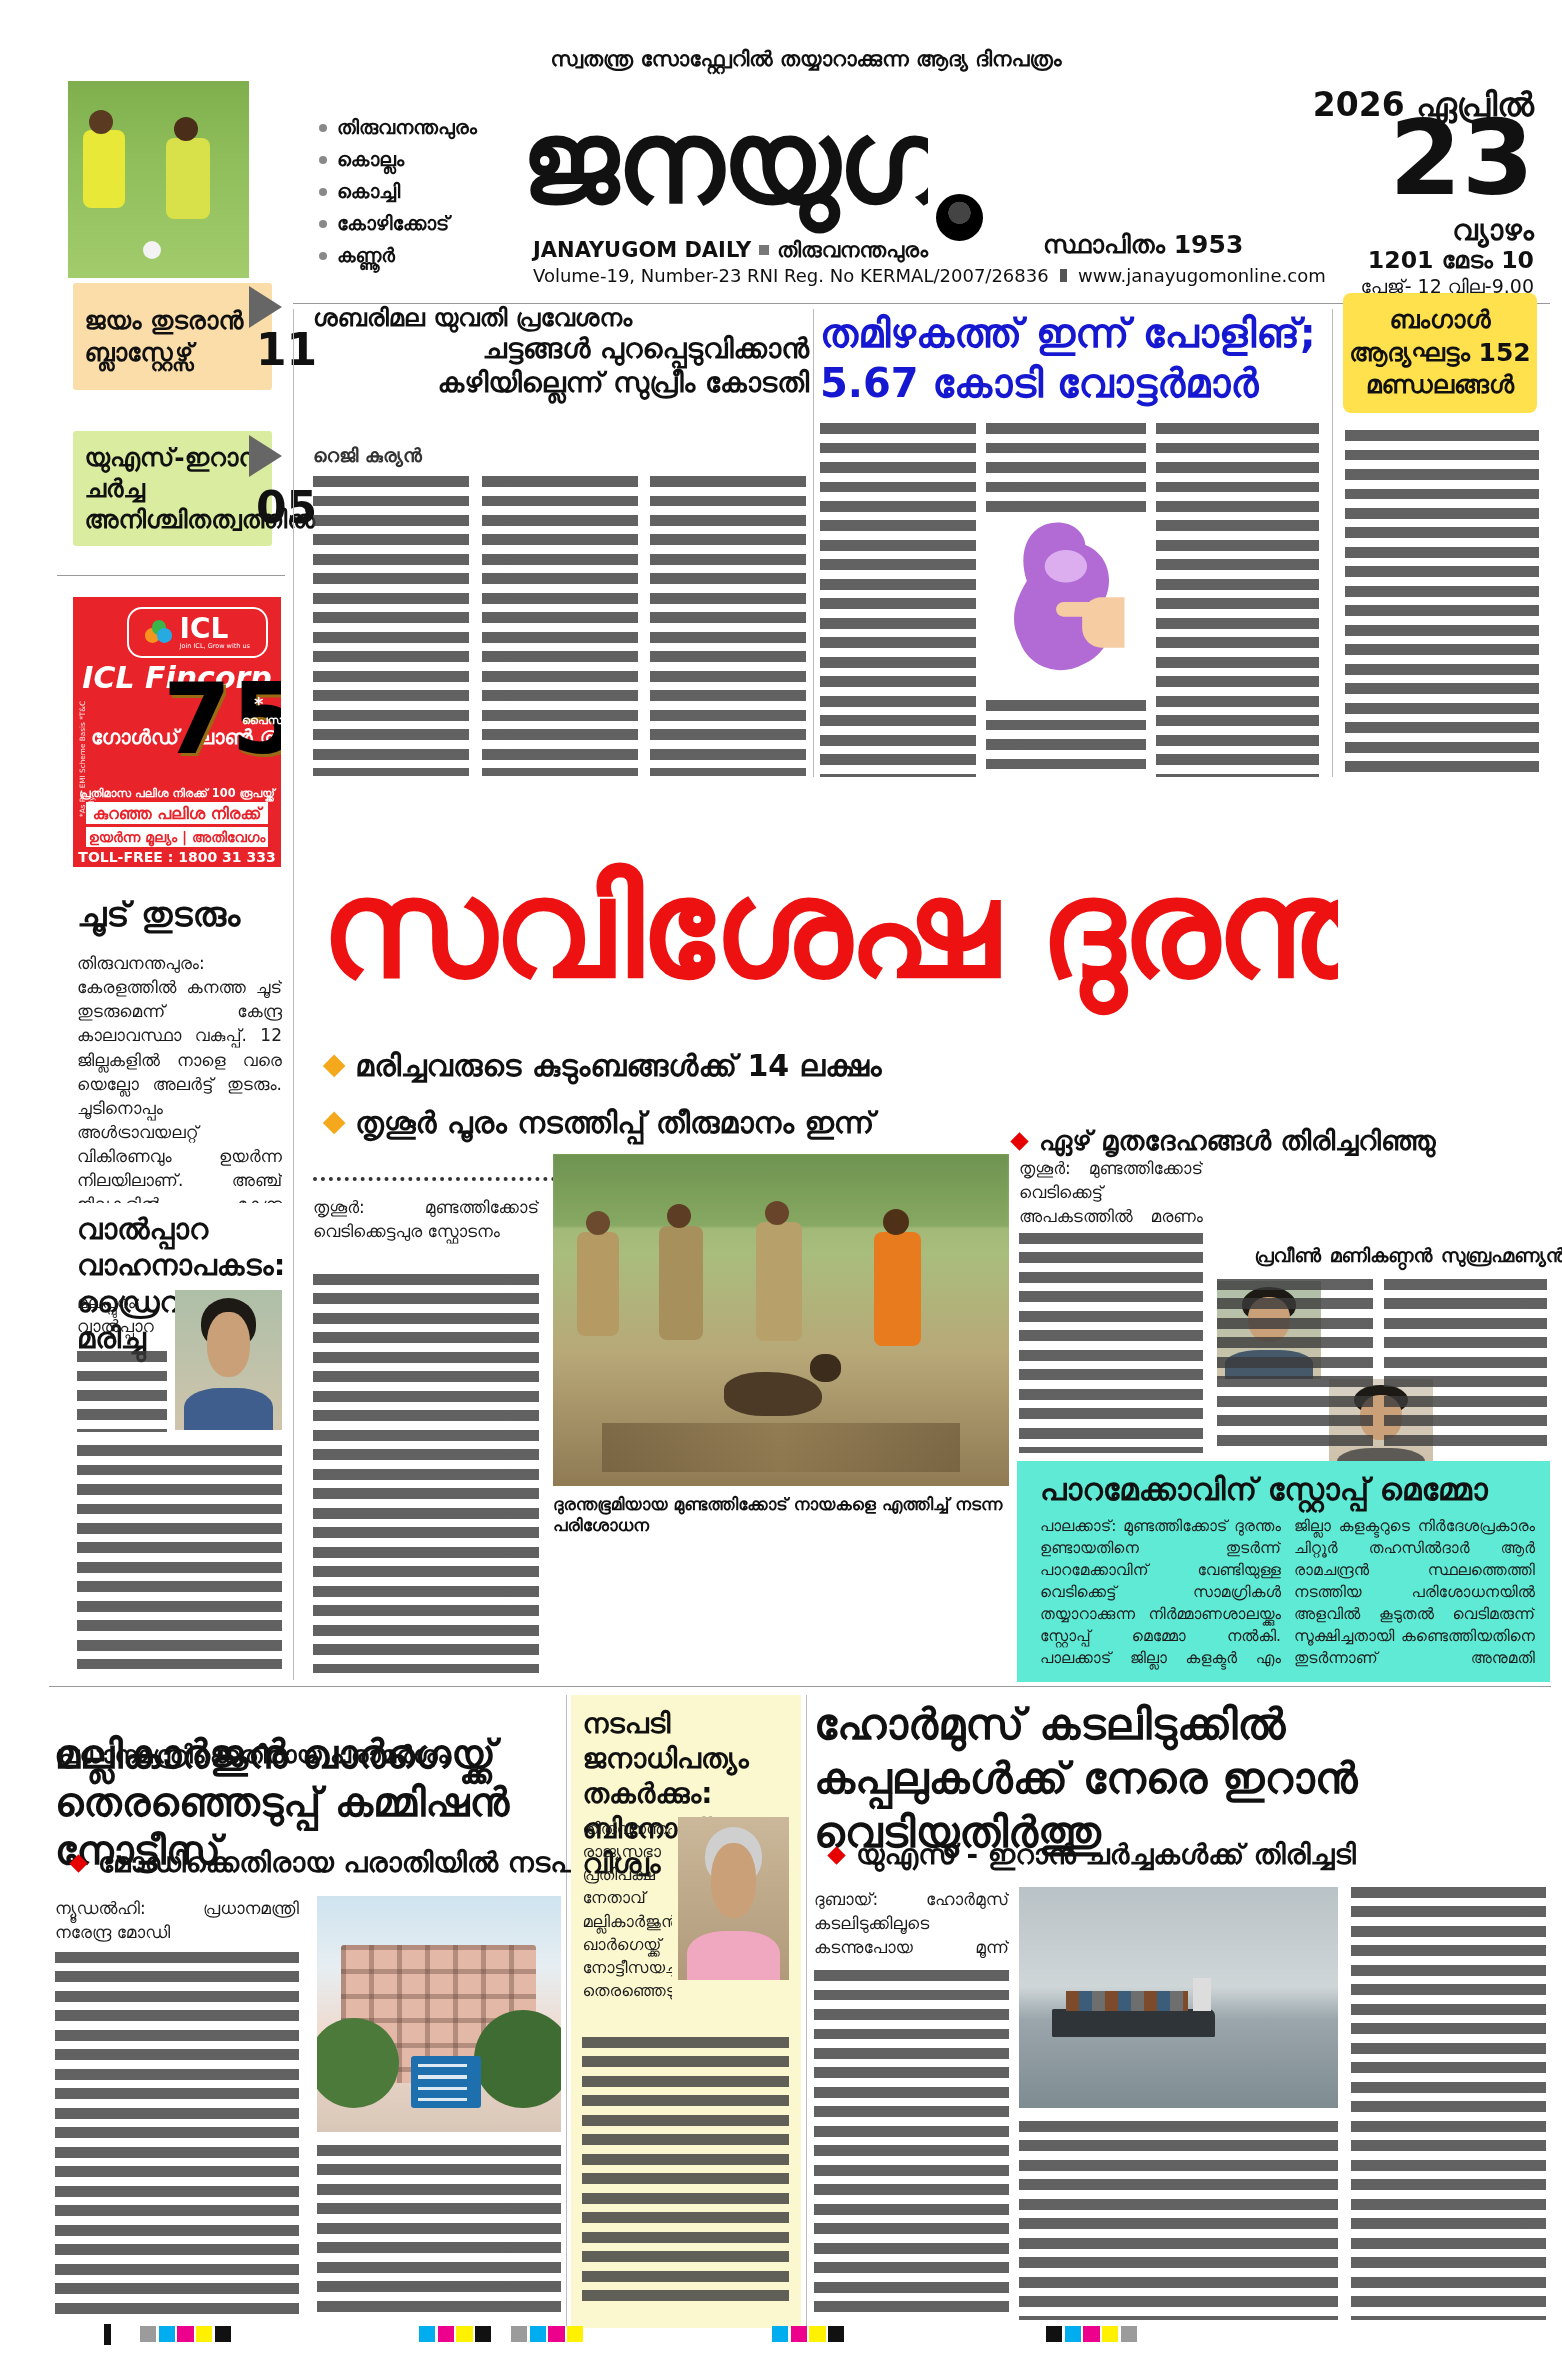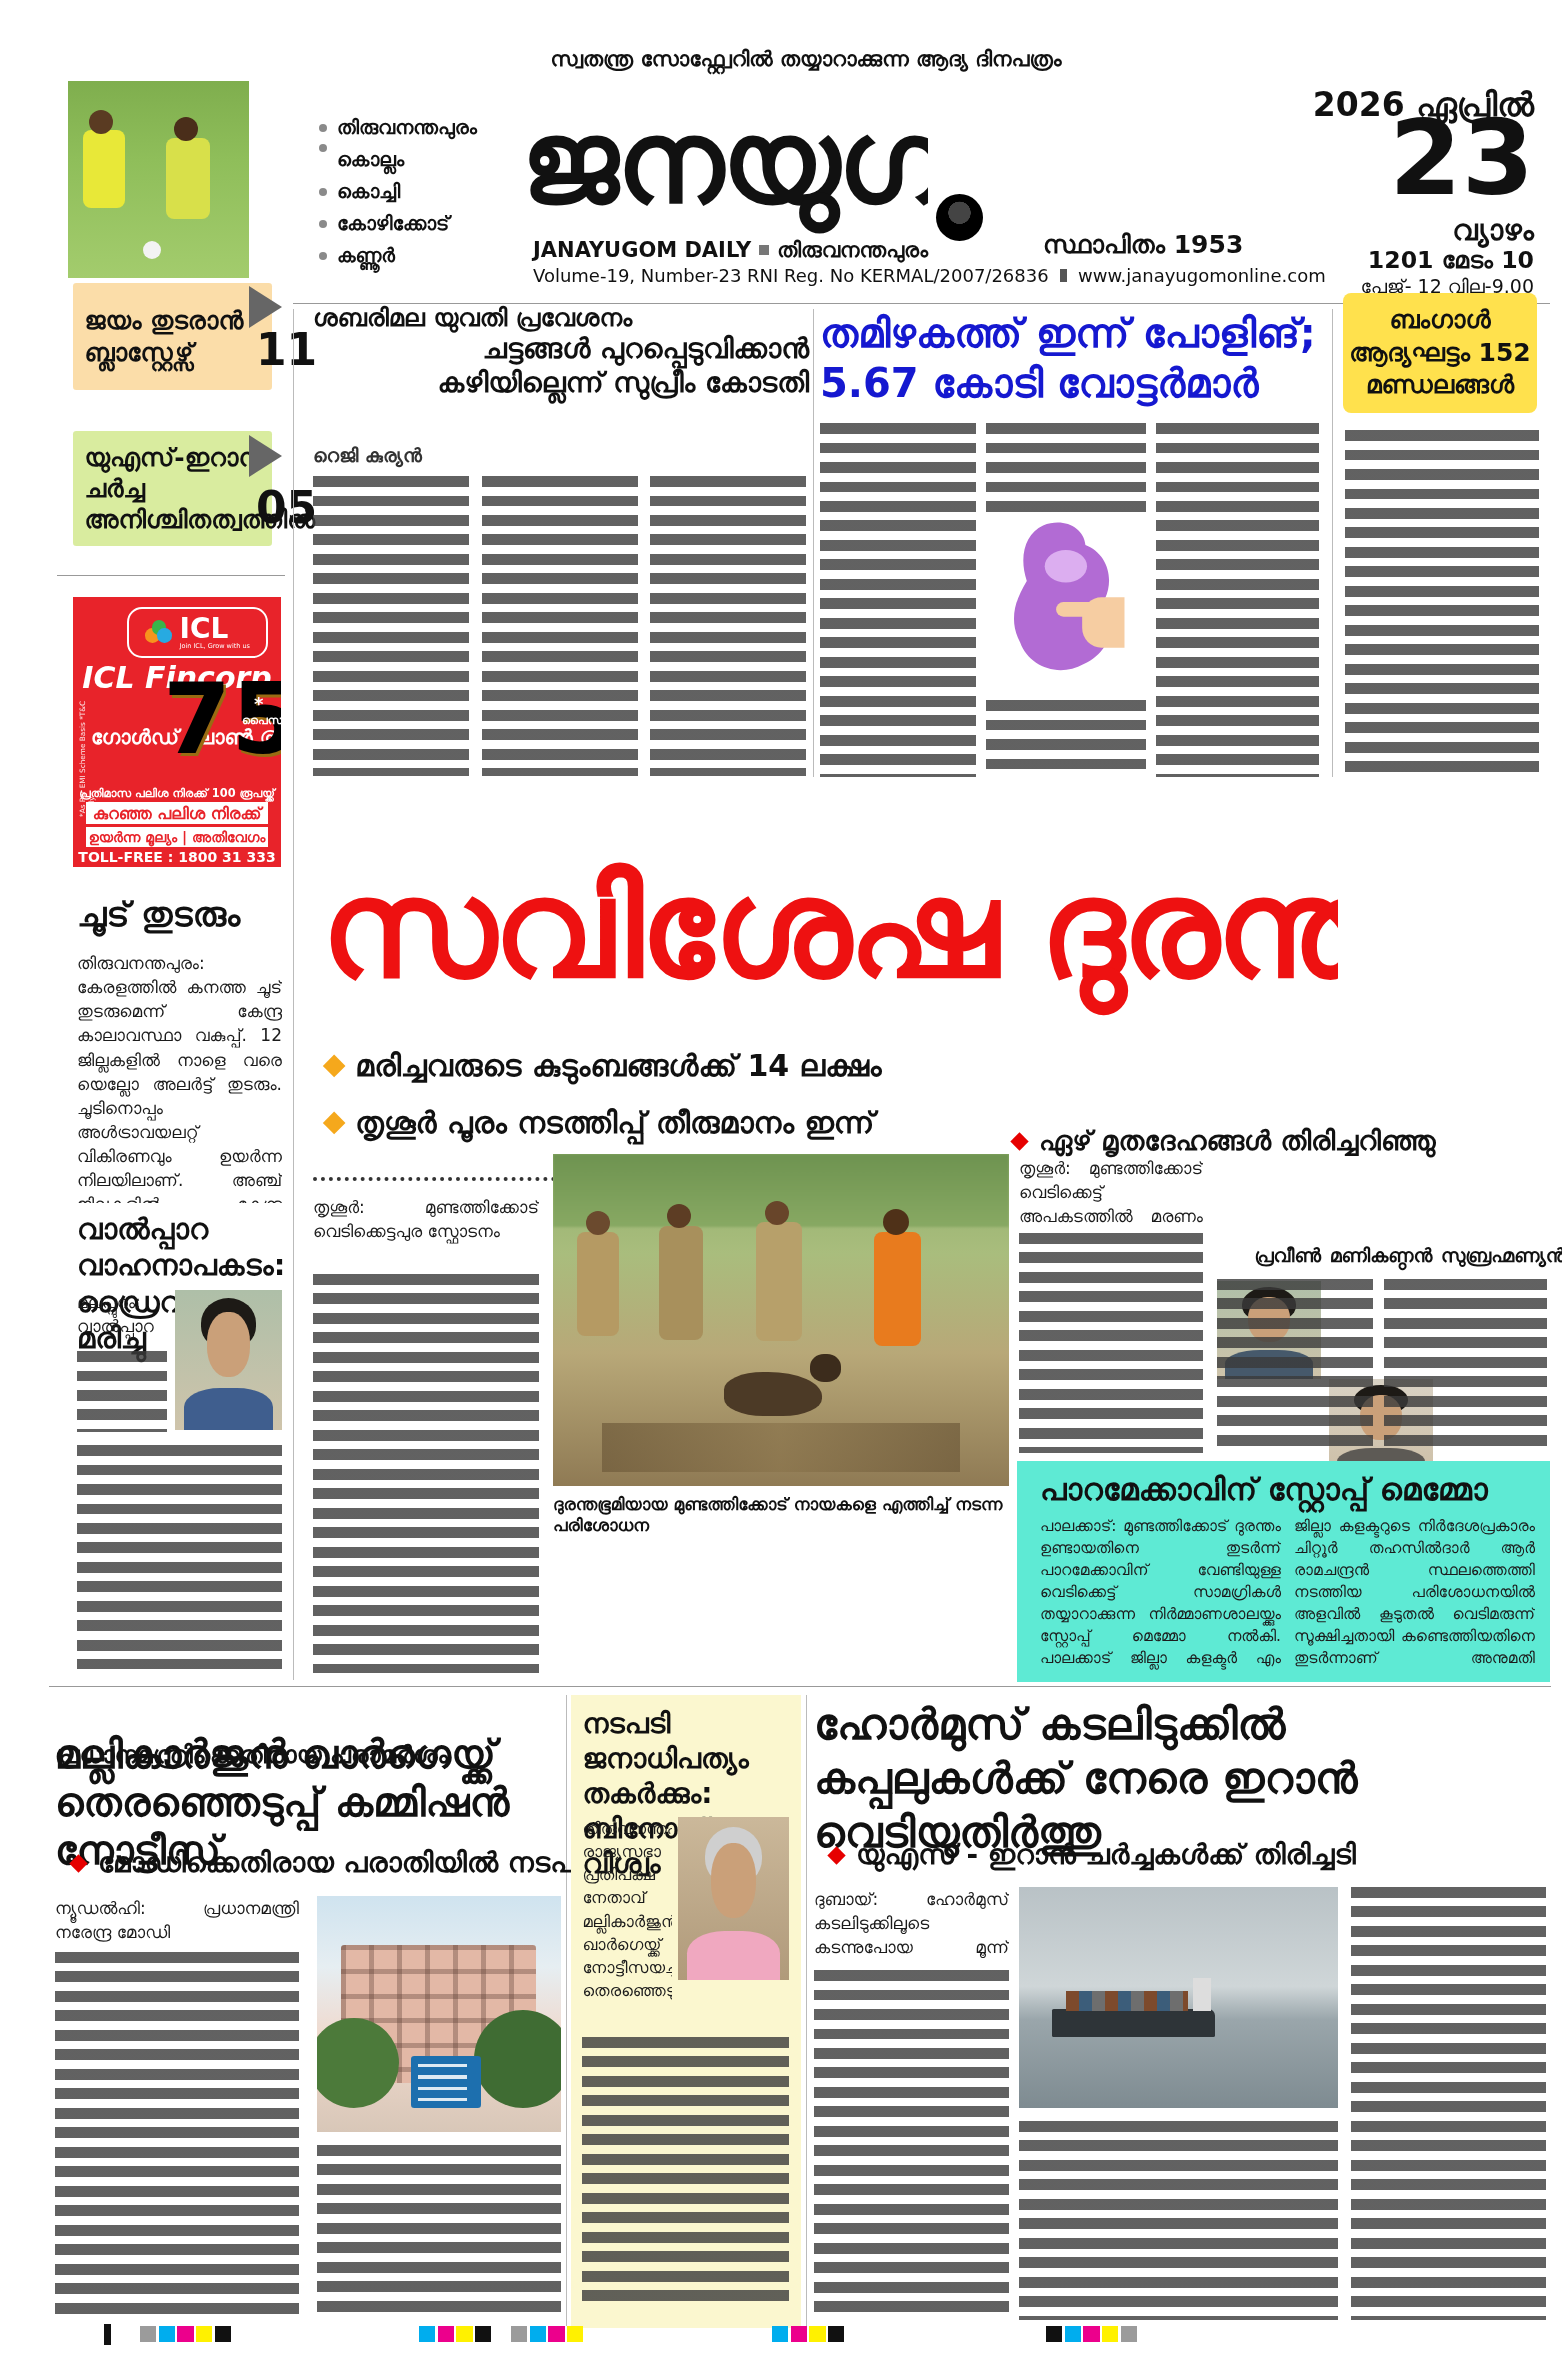--- a/index.html
+++ b/index.html
@@ -33,21 +33,21 @@
 
 <div class="page">
 
   <div class="abs" style="left:456px;top:47px;width:700px;text-align:center;font-size:21px;font-weight:bold;">സ്വതന്ത്ര സോഫ്റ്റ്വേറിൽ തയ്യാറാക്കുന്ന ആദ്യ ദിനപത്രം</div>
 
   <ul class="abs" style="left:319px;top:112px;width:195px;list-style:none;margin:0;padding:0;font-size:19.5px;font-weight:bold;line-height:32px;">
     <li style="display:flex;align-items:center;">
         <span style="width:8.1px;height:8.1px;border-radius:50%;background:#8a8a8a;margin-right:9.8px;flex:0 0 auto;"></span>
         <span>തിരുവനന്തപുരം</span>
       </li>
-    <li style="display:flex;align-items:flex-start;">
+    <li style="display:flex;align-items:center;">
         <span style="width:8.1px;height:8.1px;border-radius:50%;background:#8a8a8a;margin-right:9.8px;flex:0 0 auto;"></span>
         <span>കൊല്ലം</span>
       </li>
     <li style="display:flex;align-items:center;">
         <span style="width:8.1px;height:8.1px;border-radius:50%;background:#8a8a8a;margin-right:9.8px;flex:0 0 auto;"></span>
         <span>കൊച്ചി</span>
       </li>
     <li style="display:flex;align-items:center;">
         <span style="width:8.1px;height:8.1px;border-radius:50%;background:#8a8a8a;margin-right:9.8px;flex:0 0 auto;"></span>
         <span>കോഴിക്കോട്</span>

